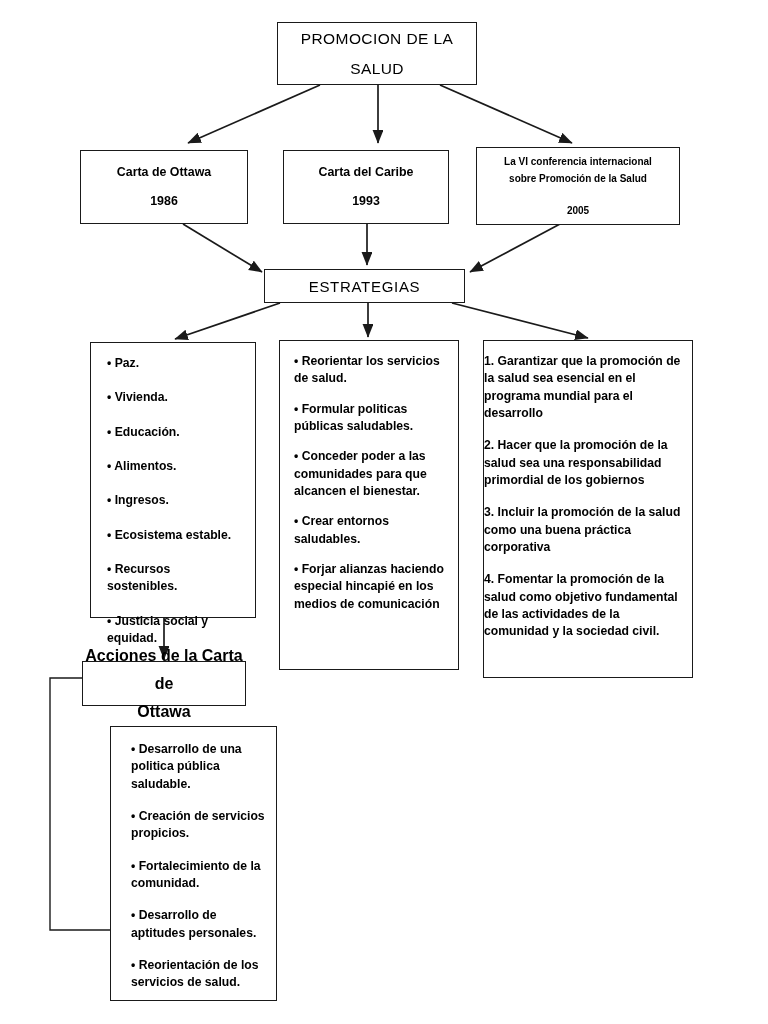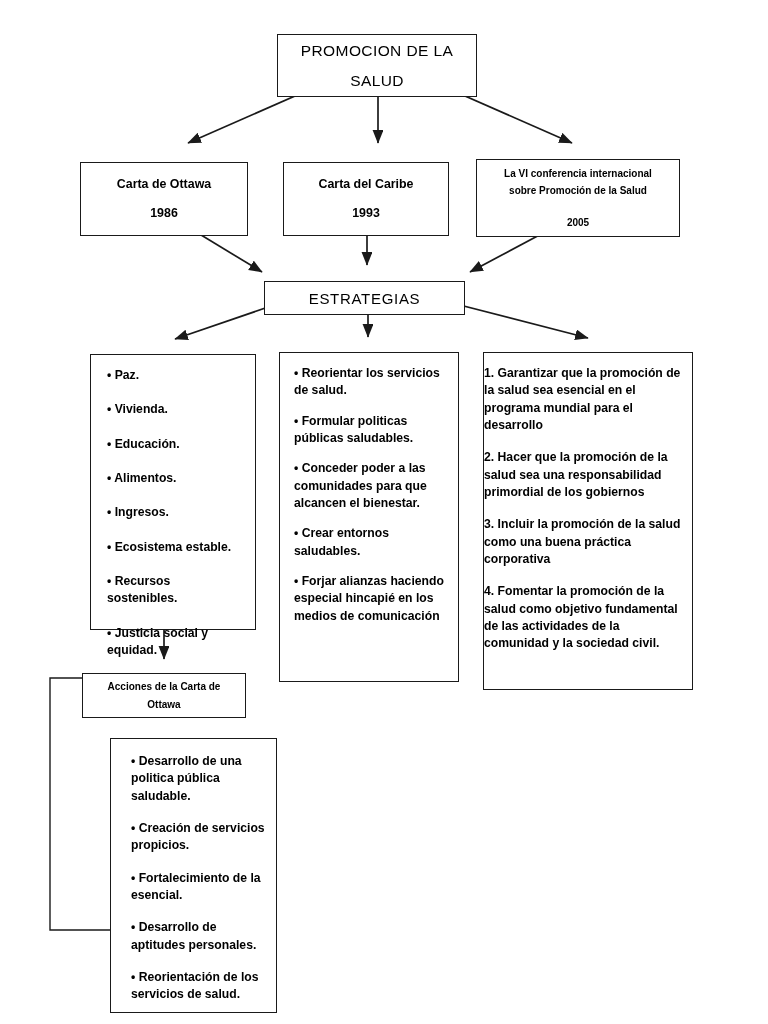--- a/index.html
+++ b/index.html
@@ -22,21 +22,20 @@
     width: 768px;
     height: 1024px;
     pointer-events: none;
   }
   .node {
     position: absolute;
     box-sizing: border-box;
     border: 1.6px solid #1a1a1a;
     background: #ffffff;
     color: #000000;
-    margin-top: 12px;
   }
   .node-center {
     display: flex;
     flex-direction: column;
     align-items: center;
     justify-content: center;
     text-align: center;
   }
   .title-node {
     font-size: 15.5px;
@@ -56,21 +55,21 @@
   }
   .charter-node .ln { display: block; }
   .conf-node {
     font-weight: bold;
     font-size: 10px;
     line-height: 1.75;
   }
   .conf-node .yr { display: block; margin-top: 14px; }
   .actions-node {
     font-weight: bold;
-    font-size: 10px;
+    font-size: 16px;
     line-height: 1.75;
   }
   .list-node {
     padding: 12px 11px 10px 11px;
     font-weight: bold;
     font-size: 12.2px;
     line-height: 1.42;
   }
   .list-node .item {
     margin-bottom: 13px;
@@ -170,18 +169,18 @@
   </div>
 
   <div class="node node-center actions-node" id="node-acciones" style="left:82px; top:661px; width:164px; height:45px;">
     <span>Acciones de la Carta de</span>
     <span>Ottawa</span>
   </div>
 
   <div class="node list-node" id="list-bottom" style="left:110px; top:726px; width:167px; height:275px;">
     <div class="item">• Desarrollo de una politica pública saludable.</div>
     <div class="item">• Creación de servicios propicios.</div>
-    <div class="item">• Fortalecimiento de la esencial.</div>
+    <div class="item">• Fortalecimiento de la comunidad.</div>
     <div class="item">• Desarrollo de aptitudes personales.</div>
     <div class="item">• Reorientación de los servicios de salud.</div>
   </div>
 
 </div>
 
 </body></html>

